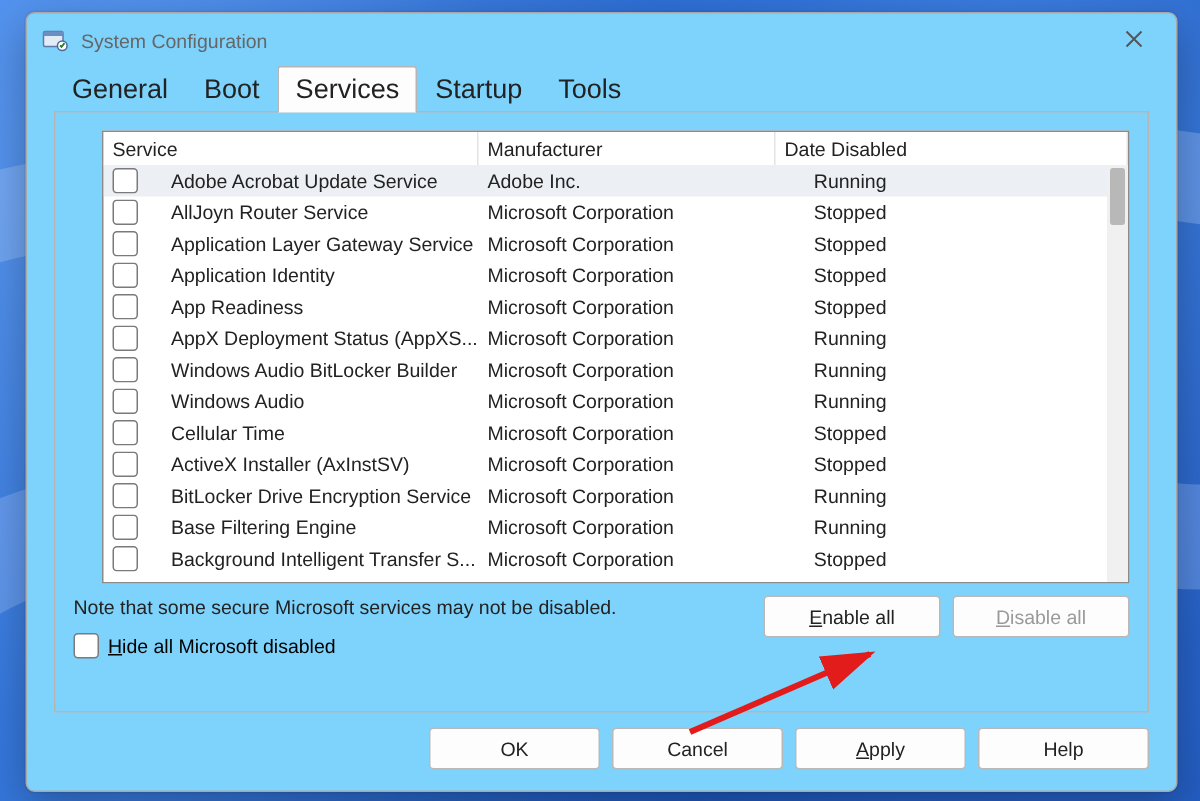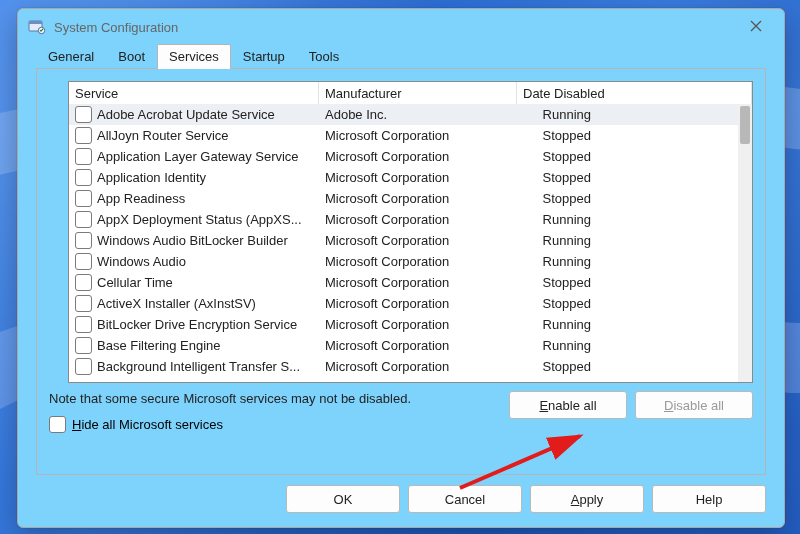--- a/index.html
+++ b/index.html
@@ -71,21 +71,21 @@
   }
 
   .tabs-row {
     display: flex;
     align-items: flex-end;
     padding: 0 18px;
     margin-top: -2px;
   }
   .tab {
     padding: 4px 11px 5px;
-    font-size: 13px;
+    font-size: 18px;
     color: #222;
     border: 1px solid transparent;
     border-bottom: none;
     position: relative;
     top: 1px;
     cursor: default;
   }
   .tab.active {
     background: #fdfdfd;
     border-color: #b5b5b5;
@@ -150,21 +150,21 @@
     color: #222;
   }
   .row.selected { background: #eceff3; }
   .row .cell {
     padding: 0 6px;
     box-sizing: border-box;
     white-space: nowrap;
     overflow: hidden;
     text-overflow: ellipsis;
   }
-  .c-service { width: 250px; display:flex; align-items:center; gap:5px;}
+  .c-service { width: 250px; display:flex; align-items:center; gap:22px;}
   .c-mfr     { width: 198px; }
   .c-status  { width: 80px; text-align: right; }
   .c-date    { flex: 1; }
 
   .chk {
     width: 15px;
     height: 15px;
     border: 1px solid #7a7a7a;
     border-radius: 3px;
     flex: 0 0 auto;
@@ -403,21 +403,21 @@
       <div class="scroll-gutter">
         <div class="scroll-thumb"></div>
       </div>
     </div>
 
     <div class="below-list">
       <div class="note-col">
         <div class="note">Note that some secure Microsoft services may not be disabled.</div>
         <label class="hideall">
           <span class="chk"></span>
-          <span><span class="ul">H</span><span>ide all Microsoft services</span></span>
+          <span><span class="ul">H</span><span>ide all Microsoft disabled</span></span>
         </label>
       </div>
       <div class="btns-right">
         <div class="winbtn">
           <span><span class="ul">E</span><span>nable all</span></span>
         </div>
         <div class="winbtn disabled">
           <span><span class="ul">D</span><span>isable all</span></span>
         </div>
       </div>

